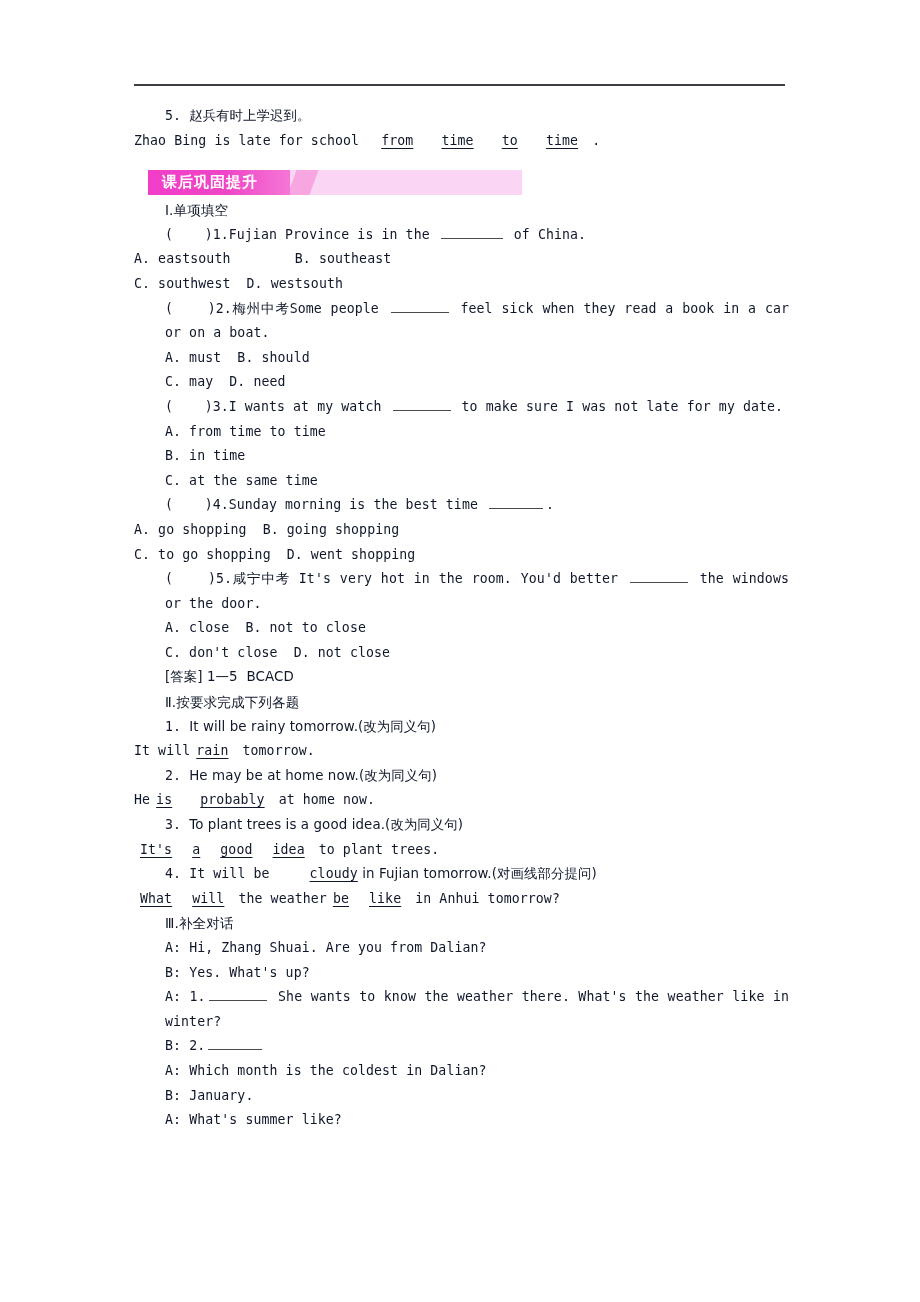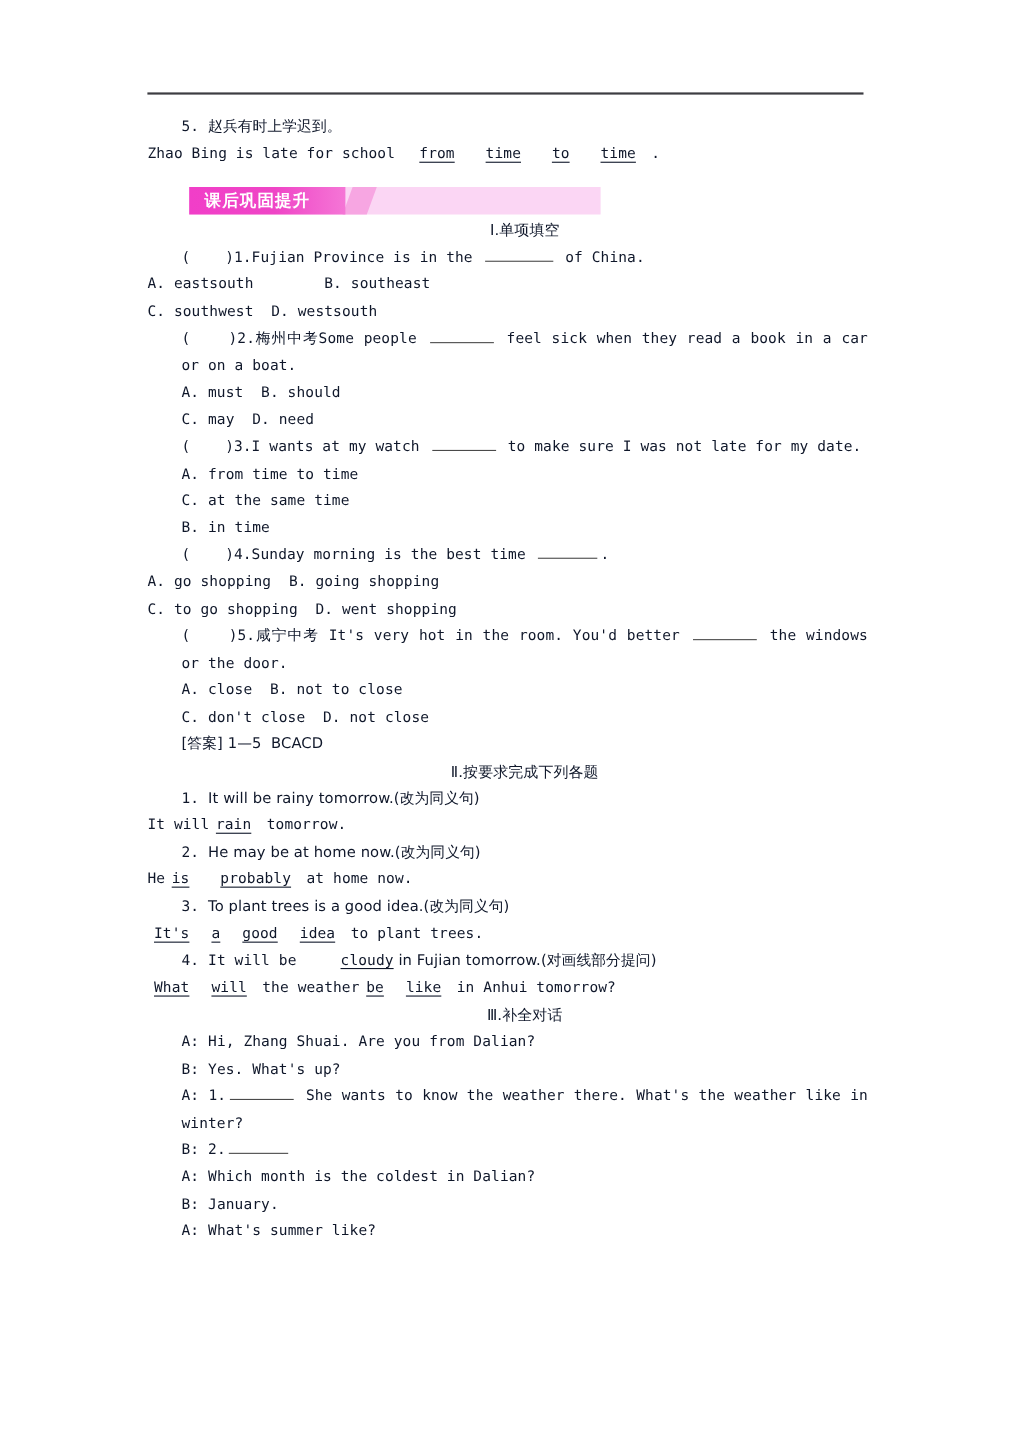--- a/index.html
+++ b/index.html
@@ -53,21 +53,20 @@
   .ln.indent { text-indent: 0; padding-left: 31px; }
   .ln.hang { padding-left: 0; }
 
   .cn {
     font-family: "DejaVu Sans", "Liberation Sans", sans-serif;
     font-size: 13.4px;
   }
   .cn-head {
     font-family: "DejaVu Sans", "Liberation Sans", sans-serif;
     font-size: 13.6px;
-    text-align: center;
   }
 
   
   .just {
     text-align: justify;
     text-align-last: left;
   }
 
   
   .ans {
@@ -91,21 +90,21 @@
     text-decoration: underline;
     text-underline-offset: 3px;
     text-decoration-thickness: 1px;
     margin-left: 32px;
   }
   .choice-paren { letter-spacing: 0; }
 
   
   .banner {
     position: absolute;
-    left: 172px;
+    left: 148px;
     top: 170px;
     width: 374px;
     height: 25px;
   }
   .banner-bg {
     position: absolute;
     left: 0; top: 0;
     width: 374px; height: 25px;
     background: #fbd6f4;
   }
@@ -160,22 +159,22 @@
     <div class="ln indent"><span class="choice-paren">(    )</span><span>1.</span><span>Fujian Province is in the </span><span class="blank w1"></span><span> of China.</span></div>
     <div class="ln hang">A. eastsouth        B. southeast</div>
     <div class="ln hang">C. southwest  D. westsouth</div>
 
     <div class="ln indent just"><span class="choice-paren">(    )</span><span>2.</span><span class="cn">梅州中考</span><span>Some people </span><span class="blank w2"></span><span> feel sick when they read a book in a car or on a boat.</span></div>
     <div class="ln indent">A. must  B. should</div>
     <div class="ln indent">C. may  D. need</div>
 
     <div class="ln indent just"><span class="choice-paren">(    )</span><span>3.</span><span>I wants at my watch </span><span class="blank w2"></span><span> to make sure I was not late for my date.</span></div>
     <div class="ln indent">A. from time to time</div>
+    <div class="ln indent">B. in time</div>
     <div class="ln indent">C. at the same time</div>
-    <div class="ln indent">B. in time</div>
 
     <div class="ln indent"><span class="choice-paren">(    )</span><span>4.</span><span>Sunday morning is the best time </span><span class="blank w3"></span><span>.</span></div>
     <div class="ln hang">A. go shopping  B. going shopping</div>
     <div class="ln hang">C. to go shopping  D. went shopping</div>
 
     <div class="ln indent just"><span class="choice-paren">(    )</span><span>5.</span><span class="cn">咸宁中考</span><span> It's very hot in the room. You'd better </span><span class="blank w2"></span><span> the windows or the door.</span></div>
     <div class="ln indent">A. close  B. not to close</div>
     <div class="ln indent">C. don't close  D. not close</div>
 
     <div class="ln indent cn">[答案] 1—5  BCACD</div>

